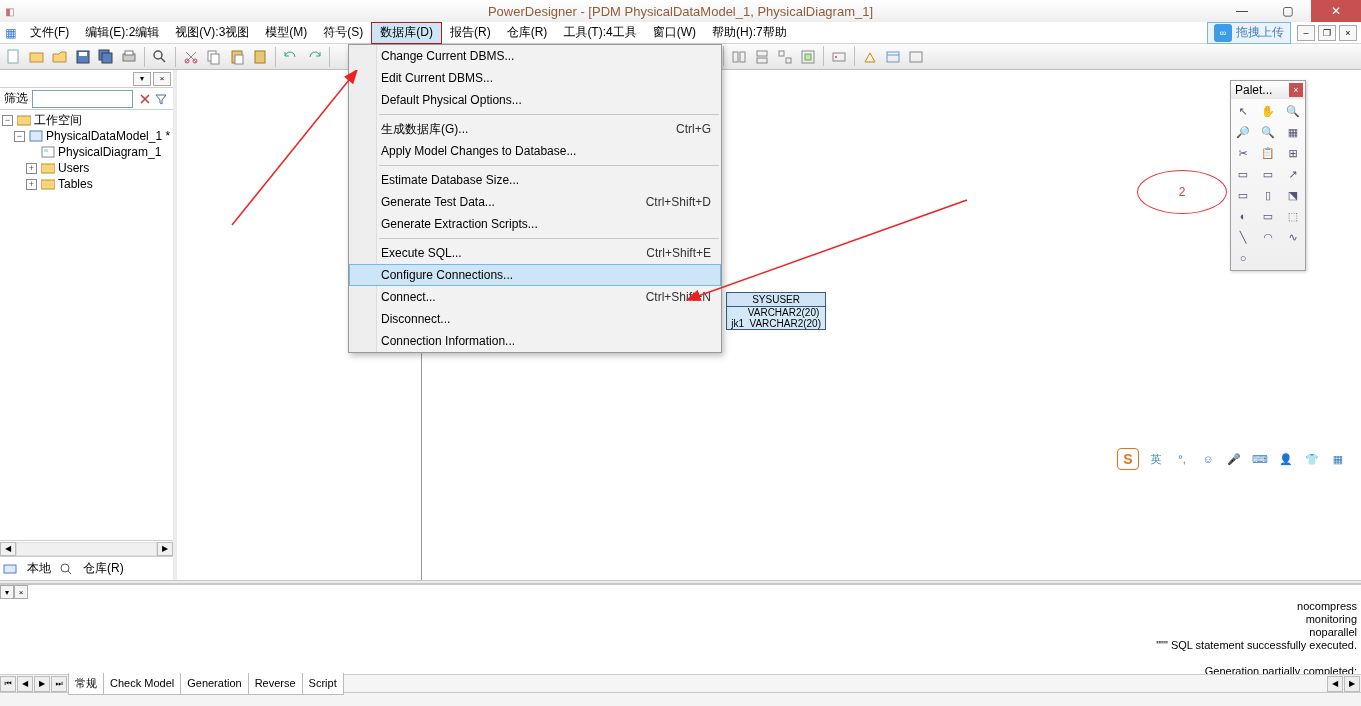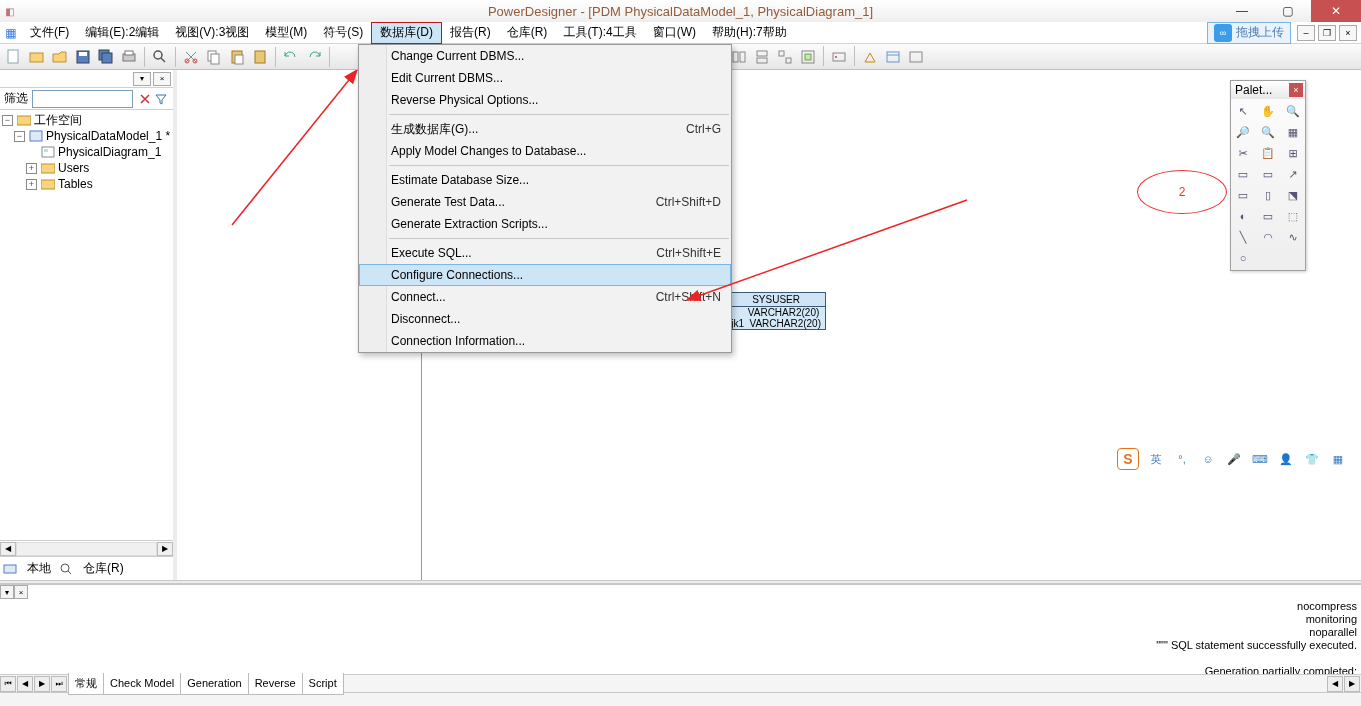--- a/index.html
+++ b/index.html
@@ -46,21 +46,21 @@
 .browser-tabs { height: 24px; border-top: 1px solid #ccc; display:flex; align-items:center; padding:2px 3px; gap:8px;}
 .browser-tabs .bt-ic {width:16px;}
 
 .canvas { flex: 1; background: #fff; position: relative; }
 .canvas .ruler-v { position:absolute; left:244px; top:0; bottom:0; width:1px; background:#999; }
 
 .entity { position: absolute; right: 535px; top: 222px; border: 1px solid #3a5a7a; background: #d4e9f7; font-family: Arial; font-size:10px; }
 .entity .eh { background:#cfe5f5; border-bottom:1px solid #3a5a7a; text-align:center; padding:1px 12px; font-size:10px;}
 .entity .er { padding: 0 4px; font-size:10px; white-space:pre;}
 
-.dropdown { position: absolute; left: 358px; top: 44px; width: 374px; background: #f2f2f2; border: 1px solid #999; box-shadow: 2px 3px 6px rgba(0,0,0,0.25); z-index: 50;}
+.dropdown { position: absolute; left: 348px; top: 44px; width: 374px; background: #f2f2f2; border: 1px solid #999; box-shadow: 2px 3px 6px rgba(0,0,0,0.25); z-index: 50;}
 .dropdown .dd-item { height: 22px; display: flex; align-items: center; padding-left: 32px; padding-right: 8px; position: relative;}
 .dropdown .dd-item.hl { background: #cde6f7; border: 1px solid #7ab6e8; padding-left:31px; padding-right:7px;}
 .dropdown .dd-item .sc { position:absolute; right:10px; color:#333;}
 .dropdown .dd-sep { height: 1px; background: #c8c8c8; margin: 3px 2px 3px 30px; }
 .dropdown .gutter { position:absolute; left:0; top:0; bottom:0; width:28px; background:#eee; border-right:1px solid #ddd;}
 
 .annot { position:absolute; pointer-events:none; }
 .annot.e1 { left:195px; top:140px; width:70px; height:44px; border:1px solid #e33; border-radius:50%; display:flex; align-items:center; justify-content:center; color:#e33;}
 .annot.e2 { left:960px; top:100px; width:90px; height:44px; border:1px solid #e33; border-radius:50%; display:flex; align-items:center; justify-content:center; color:#e33;}
 svg.arrows { position:absolute; left:0; top:0; width:100%; height:100%; pointer-events:none; z-index:60;}
@@ -439,21 +439,21 @@
 <div class="dropdown">
   <div class="gutter"></div>
   <div id="dd-host">
       <div class="dd-item">
         <span>Change Current DBMS...</span>
       </div>
       <div class="dd-item">
         <span>Edit Current DBMS...</span>
       </div>
       <div class="dd-item">
-        <span>Reverse Physical Options...</span>
+        <span>Default Physical Options...</span>
       </div>
       <div class="dd-sep"></div>
       <div class="dd-item">
         <span>生成数据库(G)...</span>
         <span class="sc">Ctrl+G</span>
       </div>
       <div class="dd-item">
         <span>Apply Model Changes to Database...</span>
       </div>
       <div class="dd-sep"></div>

